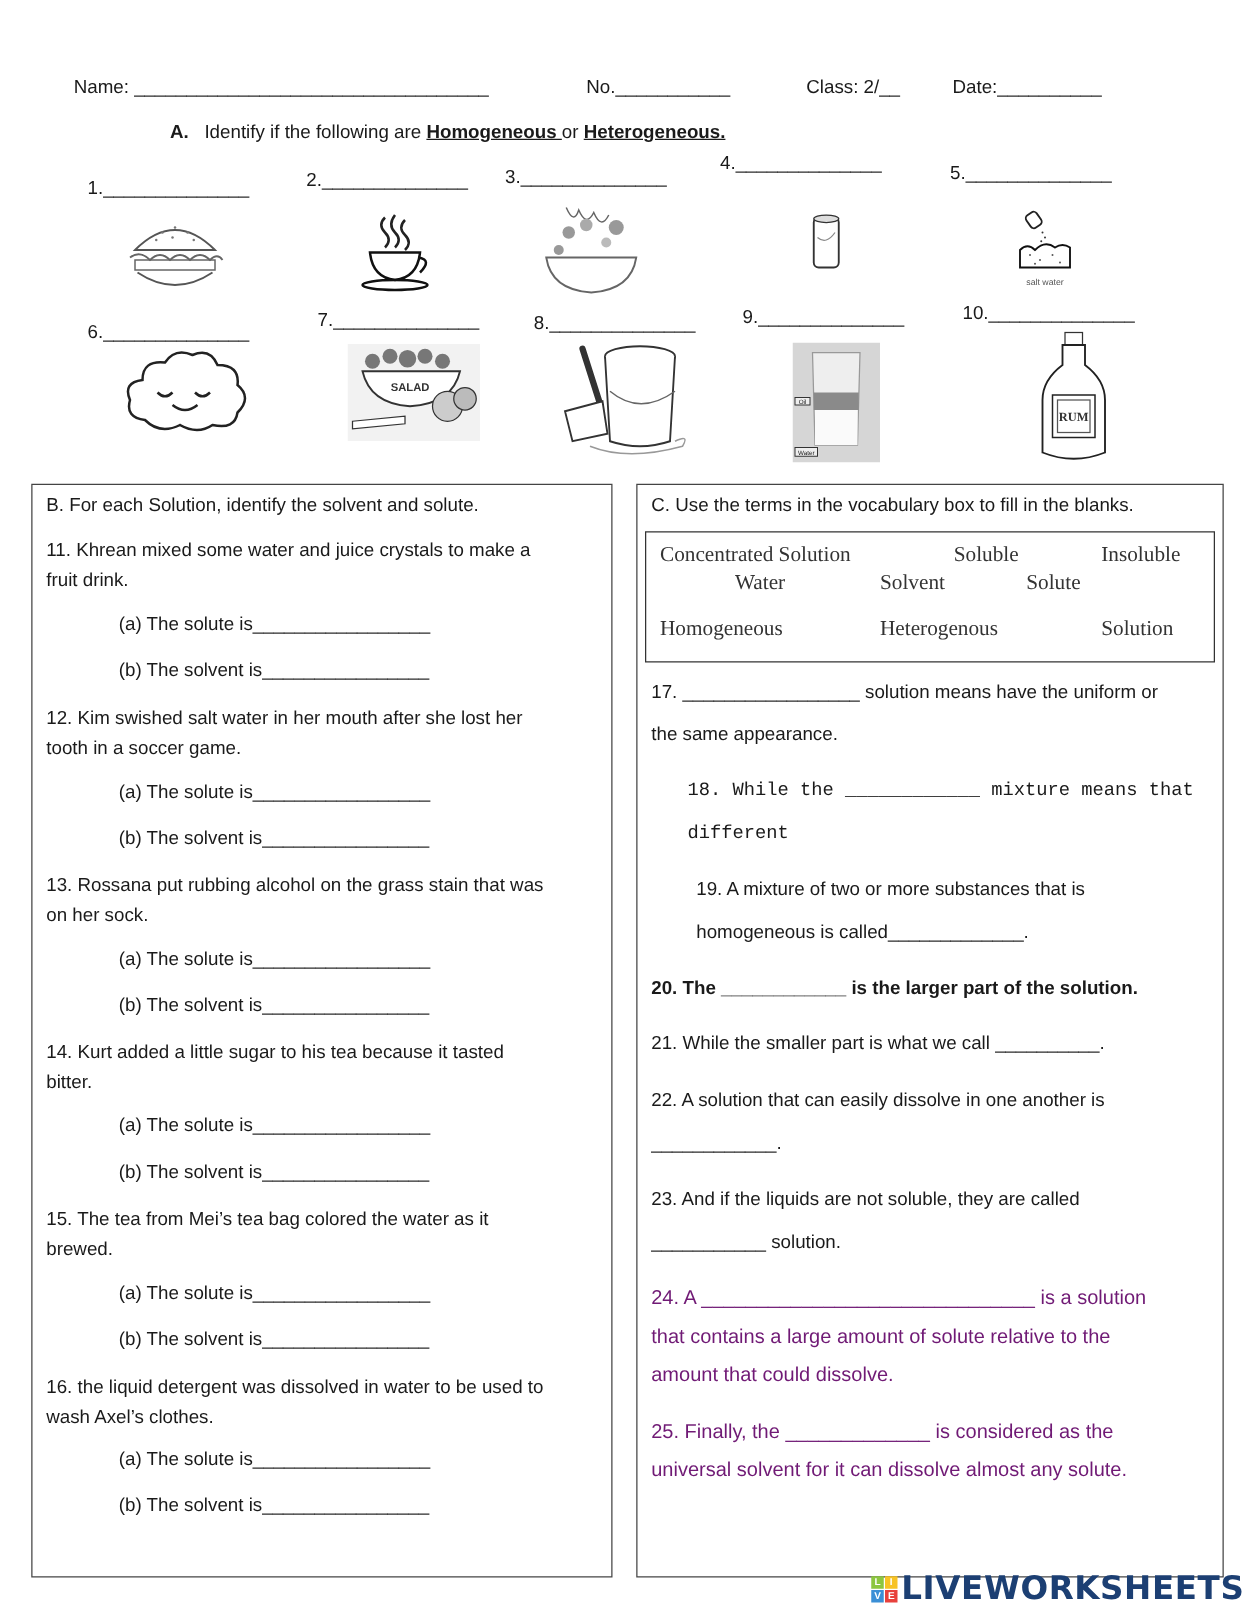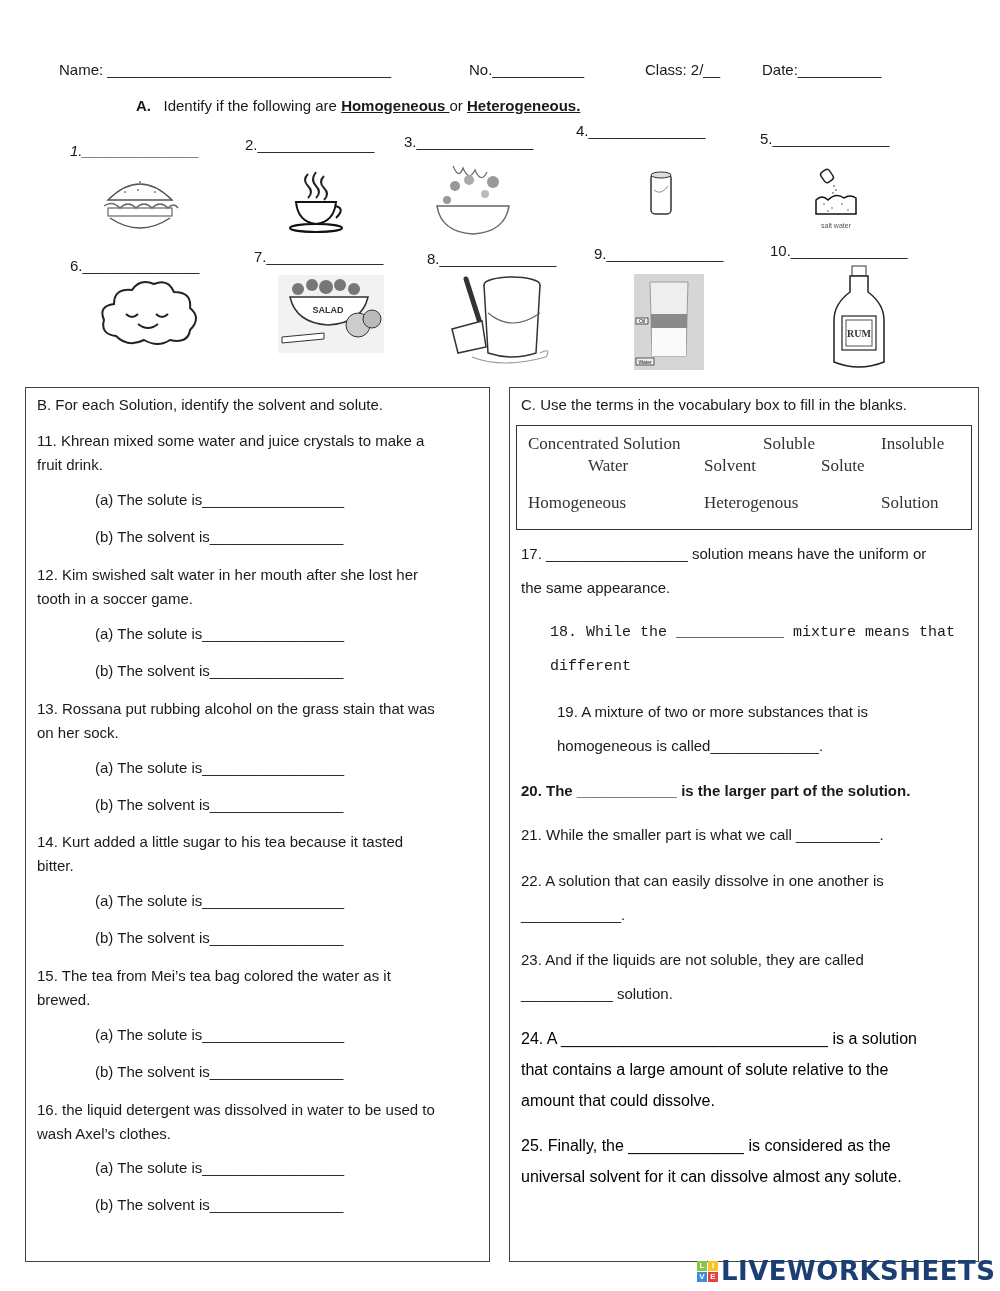--- a/index.html
+++ b/index.html
@@ -11,42 +11,42 @@
   .sec-a b { font-weight:bold; }
   .sec-a .u { text-decoration:underline; font-weight:bold; }
   .num { font-size:15px; }
   .pic { position:absolute; }
   .box { position:absolute; border:1.5px solid #444; box-sizing:border-box; }
   .q { position:absolute; font-size:15px; line-height:24px; }
   .sub { position:absolute; font-size:15px; left:95px; }
   .vocab { position:absolute; border:1.5px solid #333; box-sizing:border-box;
            font-family:"Liberation Serif", serif; font-size:17px; color:#333; }
   .vocab span { position:absolute; white-space:nowrap; }
-  .arial { font-family:"Liberation Sans", sans-serif; font-size:16px; color:#000000; }
+  .arial { font-family:"Liberation Sans", sans-serif; font-size:16px; color:#701a75; }
   .logo { position:absolute; left:697px; top:1257px; height:28px; display:flex; align-items:center; }
   .logo .tiles { display:grid; grid-template-columns:10px 10px; grid-gap:1px; margin-right:3px; }
   .logo .tiles div { width:10px; height:10px; color:#fff; font-size:8px; font-weight:bold;
                      display:flex; align-items:center; justify-content:center; }
   .logo .word { font-family:"DejaVu Sans", sans-serif; font-weight:bold; font-size:26px;
                 letter-spacing:0.5px; color:#1c3f73; }
 </style>
 </head>
 <body>
 
 <div class="abs hdr" style="left:59px;">Name: __________________________________</div>
 <div class="abs hdr" style="left:469px;">No.___________</div>
 <div class="abs hdr" style="left:645px;">Class: 2/__</div>
 <div class="abs hdr" style="left:762px;">Date:__________</div>
 
 <div class="abs sec-a">
   <b>A.</b>&nbsp;&nbsp;
   <span>Identify if the following are </span><span class="u">Homogeneous </span><span>or </span><span class="u">Heterogeneous.</span>
 </div>
 
-<div class="abs num" style="left:70px;top:142px;font-style:italic;">1.______________</div>
+<div class="abs num" style="left:70px;top:142px;">1.______________</div>
 <div class="abs num" style="left:245px;top:136px;">2.______________</div>
 <div class="abs num" style="left:404px;top:133px;">3.______________</div>
 <div class="abs num" style="left:576px;top:122px;">4.______________</div>
 <div class="abs num" style="left:760px;top:130px;">5.______________</div>
 
 <svg class="pic" style="left:100px;top:172px;" width="80" height="64">
   <path d="M8 28 Q40 -4 72 28 Z" fill="none" stroke="#555" stroke-width="1.5"></path>
   <g fill="#777">
       <circle cx="30" cy="14" r="1"></circle>
       <circle cx="40" cy="10" r="1"></circle>

